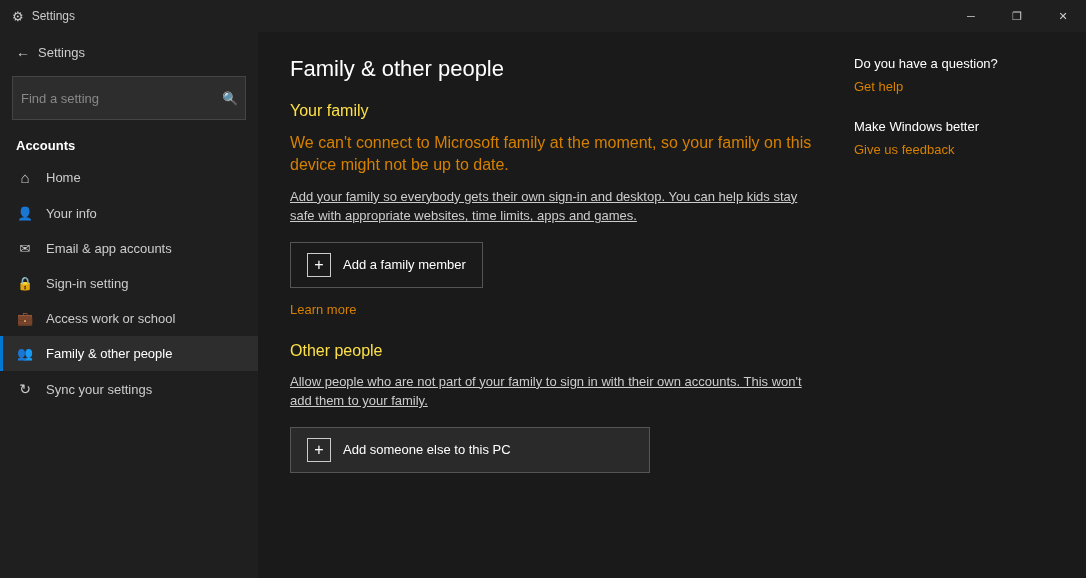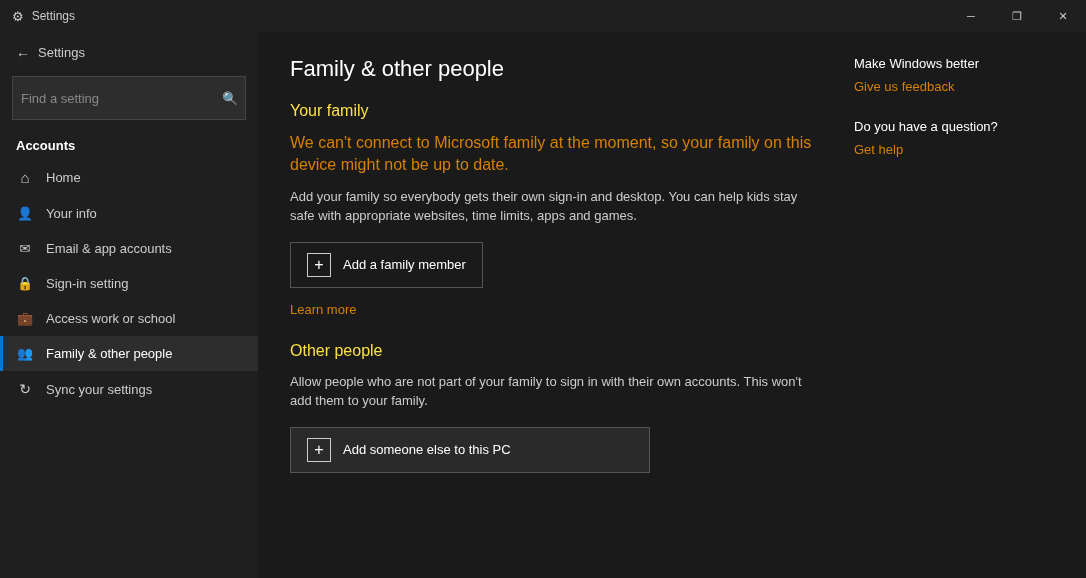--- a/index.html
+++ b/index.html
@@ -162,20 +162,21 @@
       color: #d68000;
       font-size: 16px;
       line-height: 1.4;
       margin-bottom: 10px;
     }
     .desc-text {
       color: #cccccc;
       font-size: 13px;
       line-height: 1.5;
       margin-bottom: 16px;
+      text-decoration: underline;
     }
     .add-btn {
       display: flex;
       align-items: center;
       gap: 12px;
       border: 1px solid #555;
       padding: 10px 16px;
       cursor: pointer;
       background: transparent;
       color: #ffffff;
@@ -327,26 +328,26 @@
           <div class="plus-icon">+</div>
           <span>Add someone else to this PC</span>
         </div>
       </div>
 
     </div>
 
     <div class="content-right">
 
       <div class="help-section">
+        <p class="help-title">Do you have a question?</p>
+        <a class="help-link">Get help</a>
+      </div>
+
+      <div class="help-section">
         <p class="help-title">Make Windows better</p>
         <a class="help-link">Give us feedback</a>
       </div>
 
-      <div class="help-section">
-        <p class="help-title">Do you have a question?</p>
-        <a class="help-link">Get help</a>
-      </div>
-
     </div>
 
   </div>
 
 </div>
 
 </body></html>

